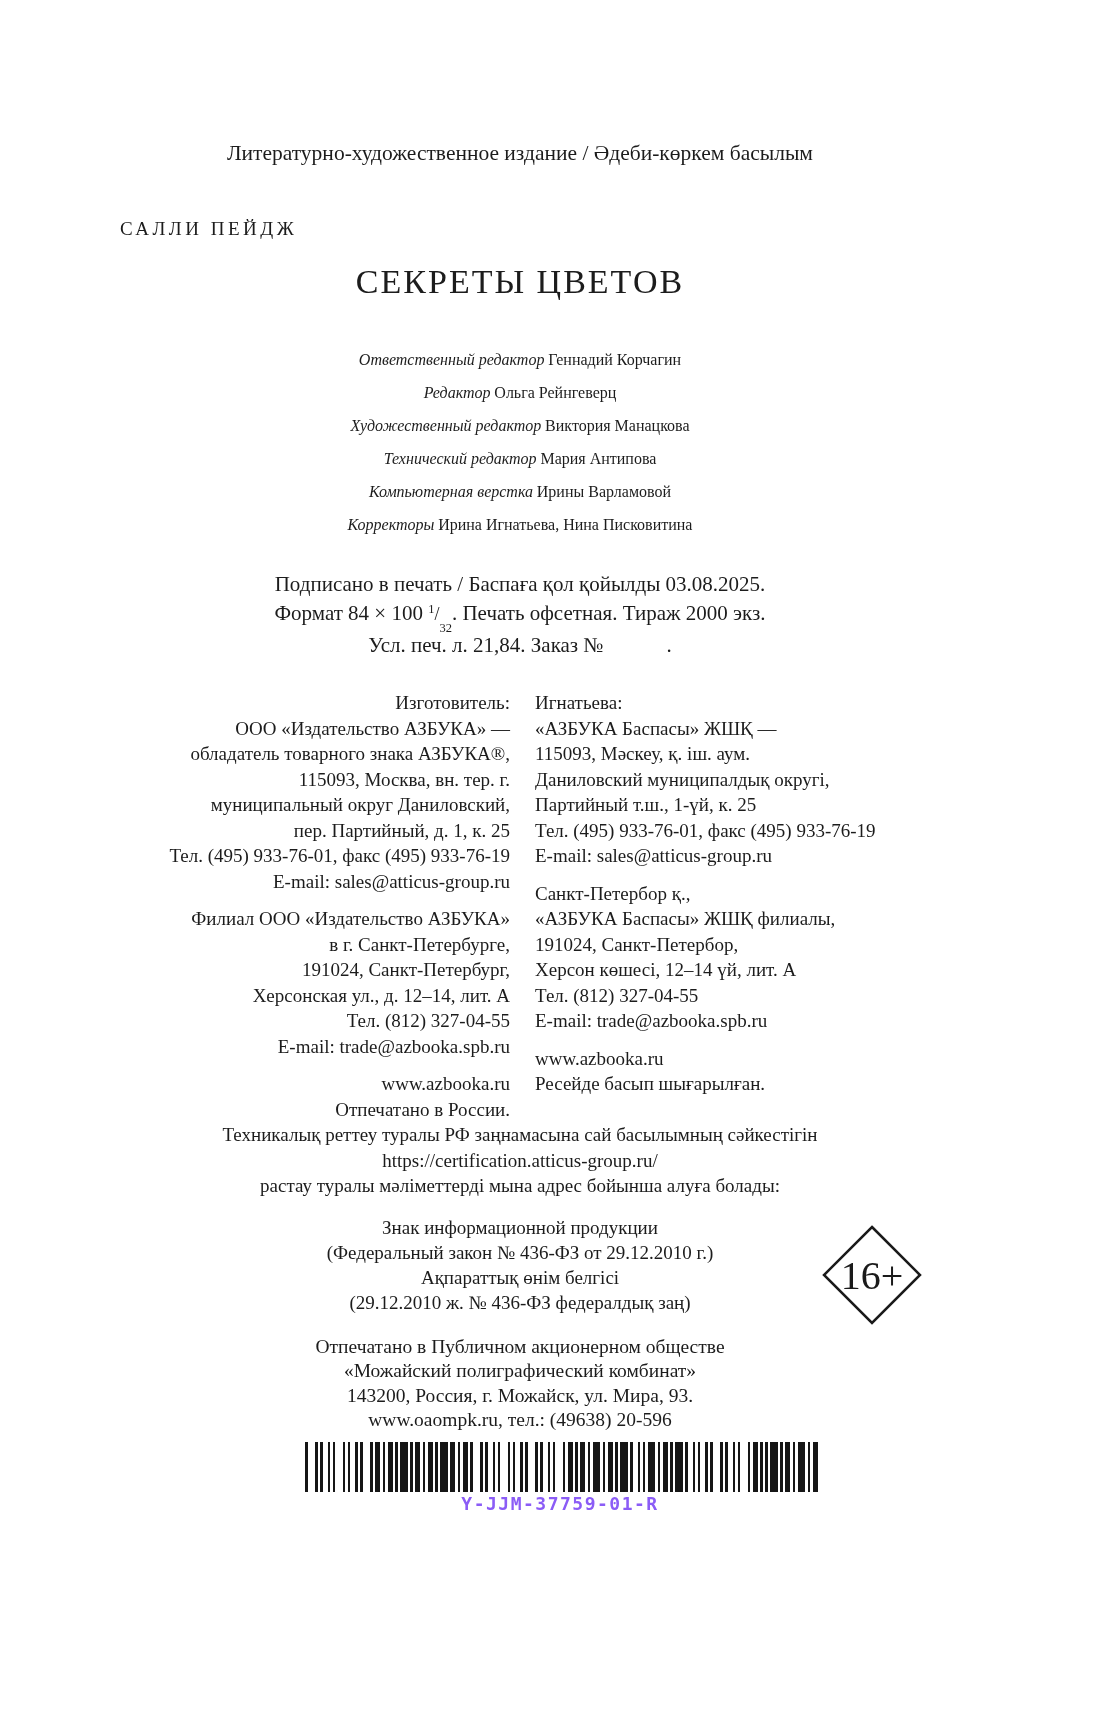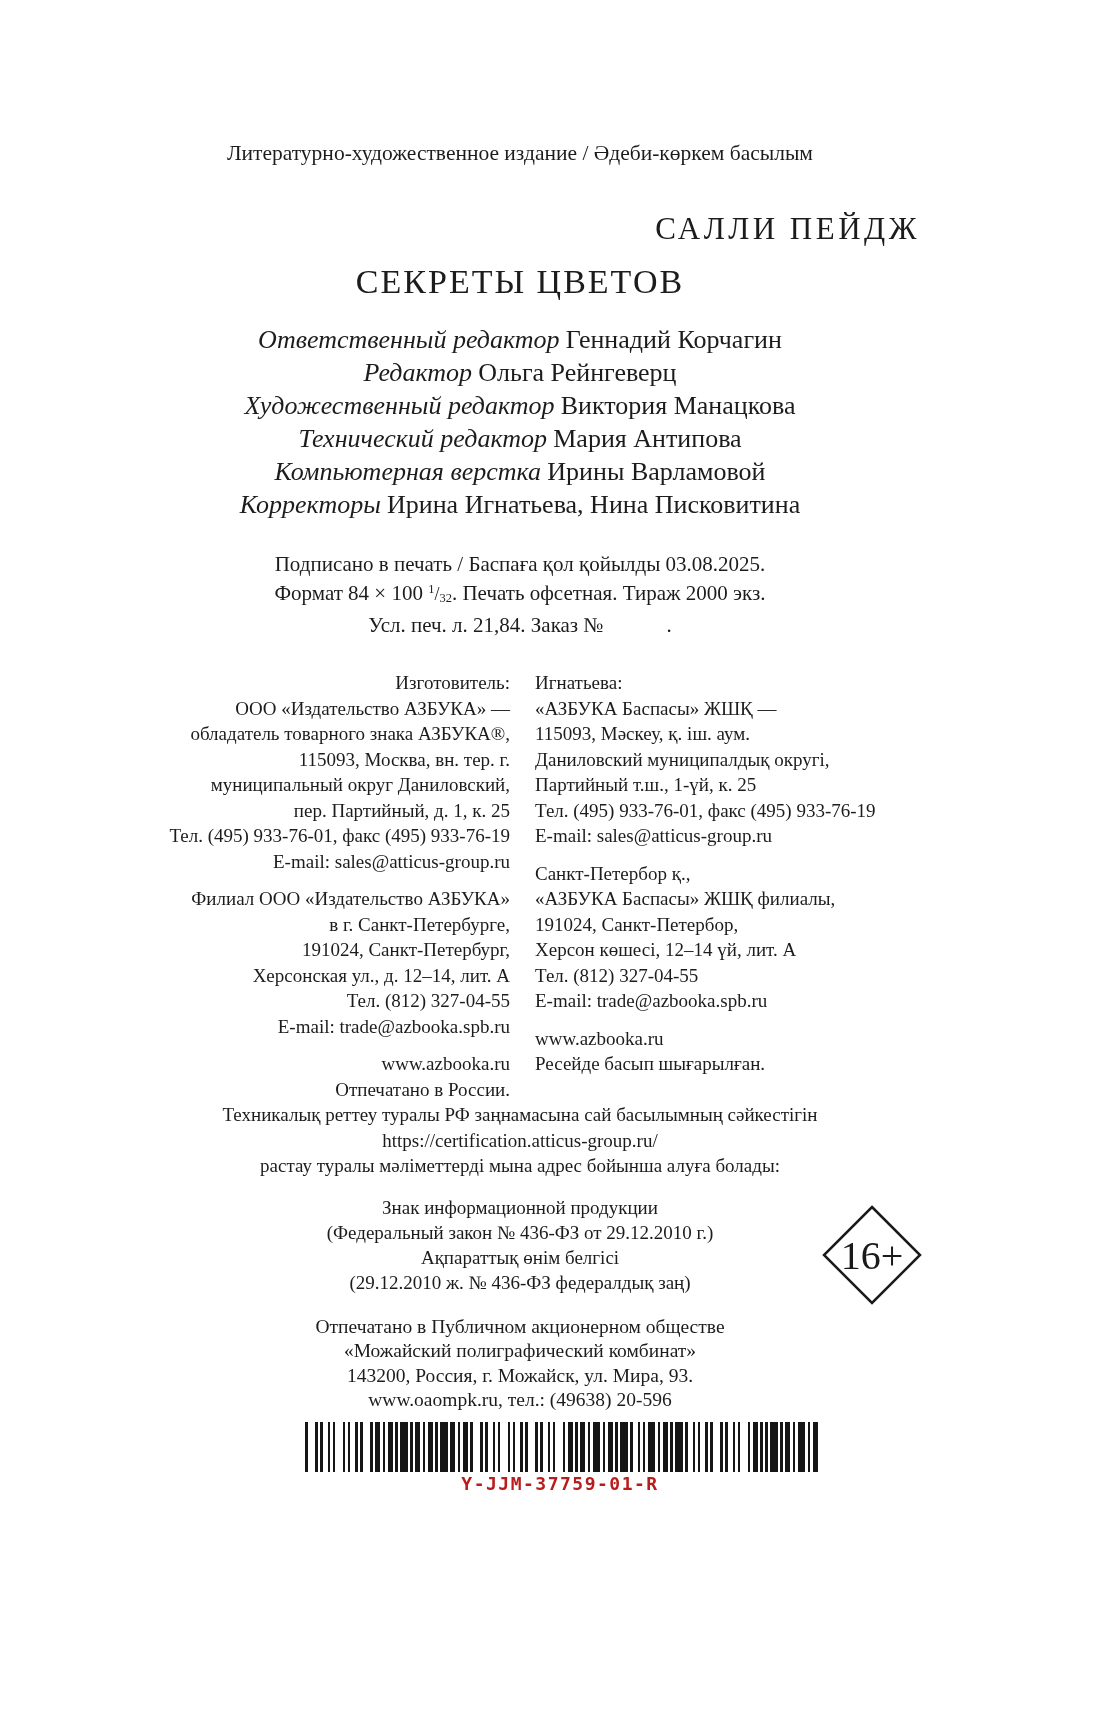--- a/index.html
+++ b/index.html
@@ -3,47 +3,47 @@
 <meta charset="utf-8">
 <style>
   html,body{margin:0;padding:0;background:#ffffff;}
   .page{
     width:1100px;height:1735px;background:#ffffff;color:#1c1c1c;
     font-family:"Liberation Serif","DejaVu Serif",serif;
     position:relative;box-sizing:border-box;
     padding:141px 180px 0 120px;overflow:hidden;
   }
   .edition-line{font-size:21.5px;line-height:25px;text-align:center;}
-  .author{margin-top:49px;font-size:31px;line-height:28px;letter-spacing:3.5px;text-align:right;}
+  .author{margin-top:49px;font-size:19px;line-height:28px;letter-spacing:3.5px;text-align:left;}
   .book-title{margin-top:19px;font-size:34px;line-height:40px;letter-spacing:2px;text-align:center;}
-  .credits{margin-top:21px;font-size:26px;line-height:33px;text-align:center;}
+  .credits{margin-top:41px;font-size:16px;line-height:33px;text-align:center;}
   .credit-role{font-style:italic;margin-right:0.24em;}
   .print-info{margin-top:29px;font-size:21px;line-height:29px;text-align:center;}
   .frac{white-space:nowrap;}
   .frac sup{font-size:12.5px;vertical-align:baseline;position:relative;top:-7px;}
-  .frac sub{font-size:12.5px;vertical-align:baseline;position:relative;top:2px;}
+  .frac sub{font-size:12.5px;vertical-align:baseline;position:relative;top:12px;}
   .frac .frac-sep{font-size:18px;}
   .addr-columns{margin-top:30px;display:flex;font-size:19px;line-height:25.5px;}
   .addr-col-left{width:390px;text-align:right;}
   .addr-col-right{width:385px;margin-left:25px;text-align:left;}
   .addr-group{margin-bottom:12px;}
   .addr-group:last-child{margin-bottom:0;}
   .cert{font-size:19px;line-height:25.5px;text-align:center;}
   .info-sign-row{margin-top:16px;position:relative;}
   .info-sign{font-size:19px;line-height:25px;text-align:center;}
   .age-diamond{position:absolute;left:700px;top:8px;}
   .age-diamond polygon{fill:none;stroke:#1a1a1a;stroke-width:2.5;}
   .age-diamond text{font-family:"Liberation Serif","DejaVu Serif",serif;font-size:40px;fill:#1a1a1a;text-anchor:middle;}
   .printed-at{margin-top:20px;font-size:19.5px;line-height:24.5px;text-align:center;}
   .barcode-wrap{margin-top:9px;margin-left:185px;width:510px;text-align:center;}
   .barcode-bars{display:flex;height:50px;align-items:stretch;}
   .barcode-bars span{display:block;height:100%;flex:0 0 auto;}
   .bar{background:#161616;}
   .gap{background:transparent;}
-  .barcode-label{font-family:"DejaVu Sans Mono","Liberation Mono",monospace;font-weight:bold;font-size:18px;letter-spacing:1.5px;margin-top:1px;color:#b91c1c;}
+  .barcode-label{font-family:"DejaVu Sans Mono","Liberation Mono",monospace;font-weight:bold;font-size:18px;letter-spacing:1.5px;margin-top:1px;color:#8b5cf6;}
 </style>
 </head>
 <body>
 
 <div class="page">
 
   <div class="edition-line">Литературно-художественное издание / Әдеби-көркем басылым</div>
 
   <div class="author">САЛЛИ ПЕЙДЖ</div>
   <div class="book-title">СЕКРЕТЫ ЦВЕТОВ</div>

